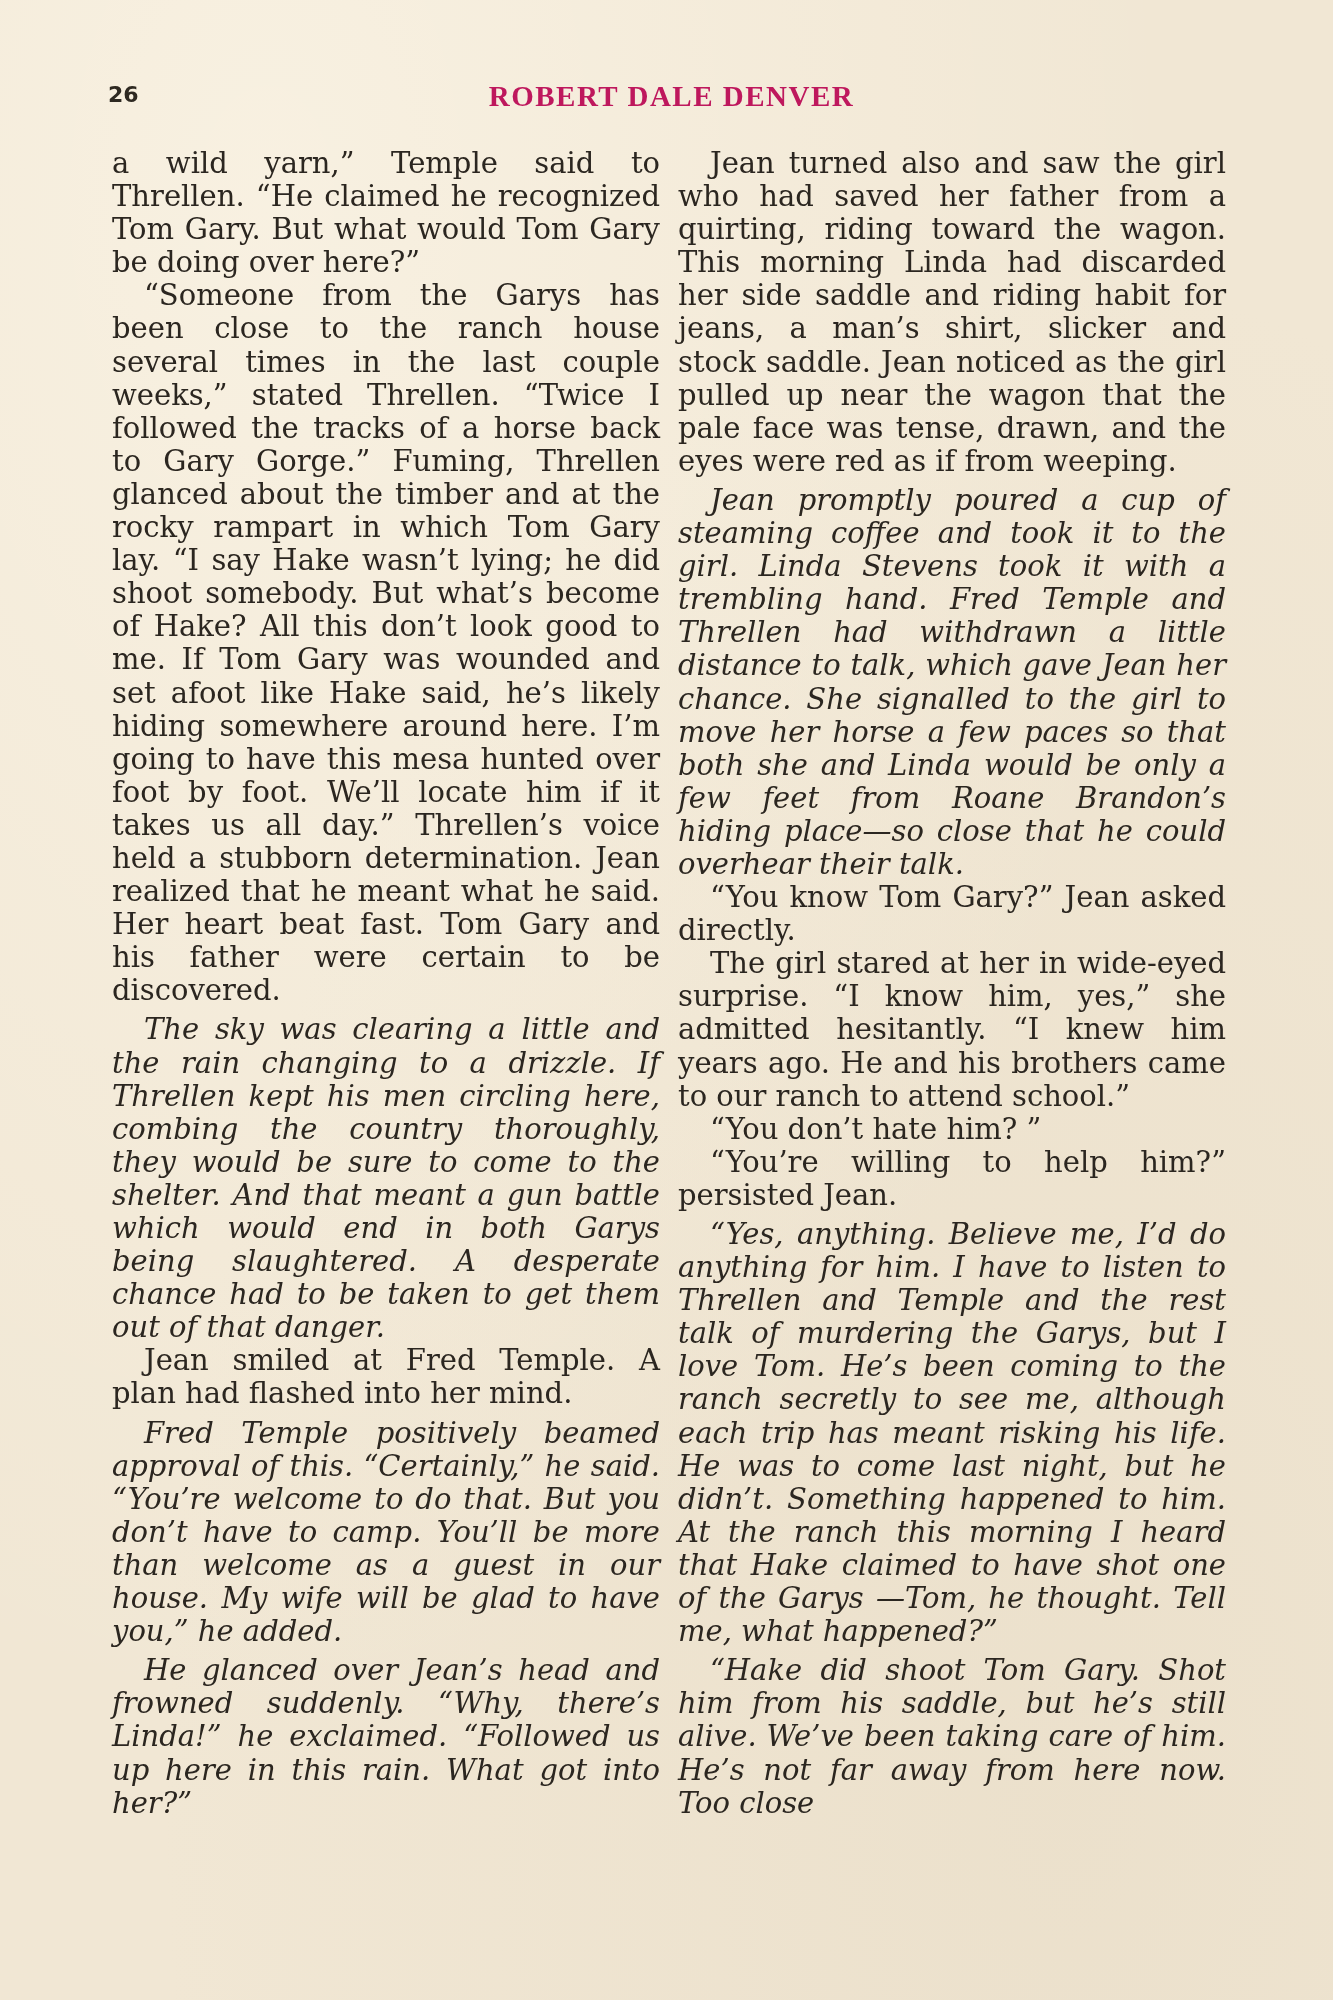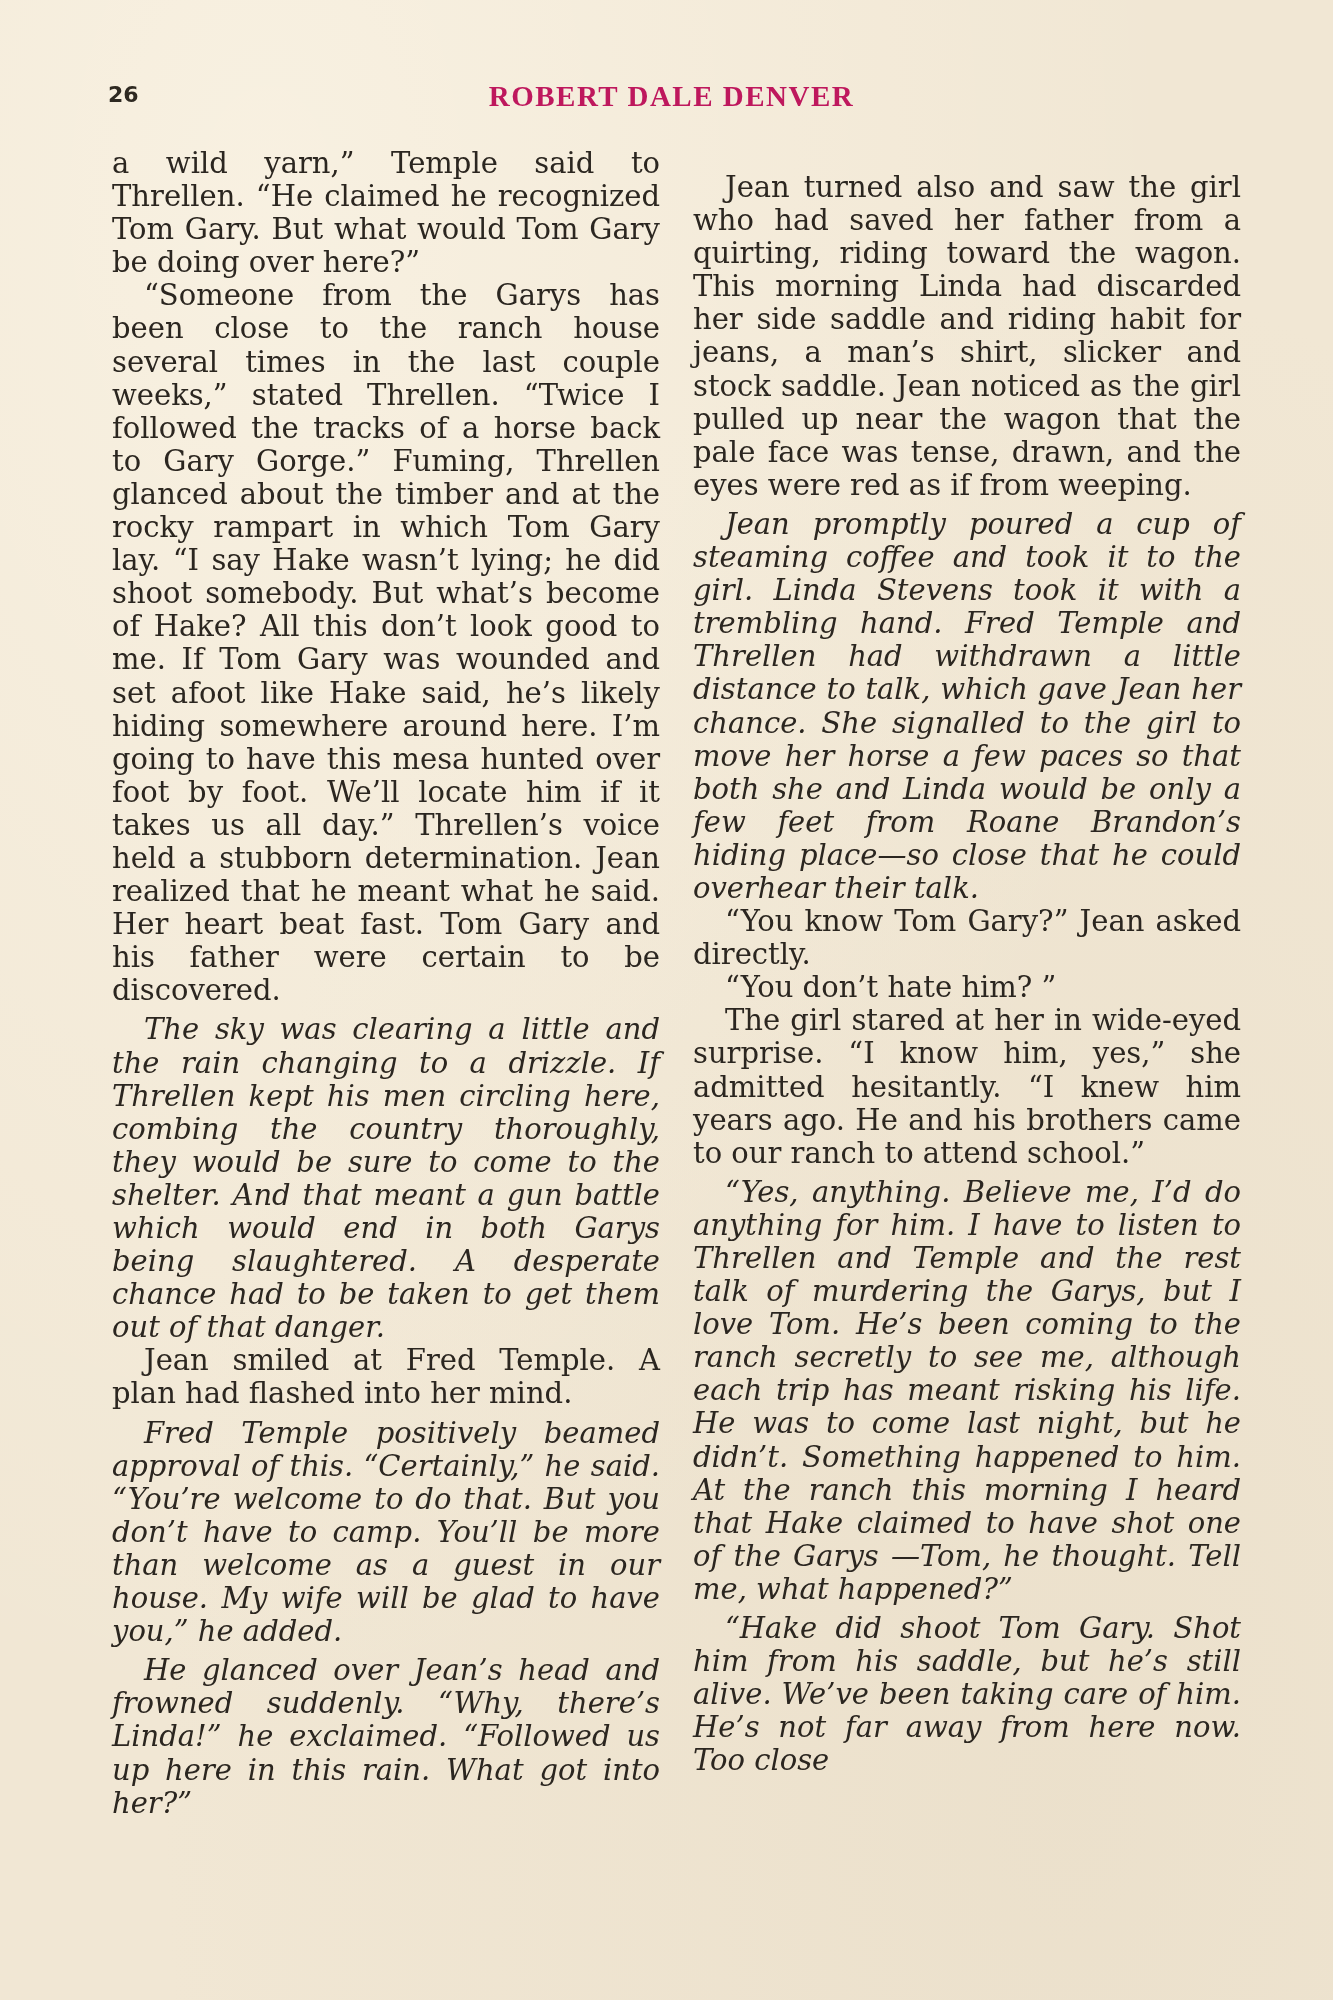--- a/index.html
+++ b/index.html
@@ -49,21 +49,21 @@
   .column {
     position: absolute;
     top: 147px;
     width: 548px;
     font-size: 29px;
     line-height: 33.1px;
     text-align: justify;
     hyphens: none;
   }
   .col-left { left: 112px; }
-  .col-right { left: 693px; margin-top: 24px; }
+  .col-right { left: 678px; }
   .column p {
     margin: 0;
     text-indent: 32px;
   }
   .column p.cont { text-indent: 0; }
   .column p.gap { margin-top: 6px; font-style: italic; }
 </style>
 </head>
 <body>
 
@@ -78,17 +78,18 @@
   <p class="gap">The sky was clearing a little and the rain changing to a drizzle. If Threllen kept his men circling here, combing the country thoroughly, they would be sure to come to the shelter. And that meant a gun battle which would end in both Garys being slaughtered. A desperate chance had to be taken to get them out of that danger.</p>
   <p>Jean smiled at Fred Temple. A plan had flashed into her mind.</p>
   <p class="gap">Fred Temple positively beamed approval of this. “Certainly,” he said. “You’re welcome to do that. But you don’t have to camp. You’ll be more than welcome as a guest in our house. My wife will be glad to have you,” he added.</p>
   <p class="gap">He glanced over Jean’s head and frowned suddenly. “Why, there’s Linda!” he exclaimed. “Followed us up here in this rain. What got into her?”</p>
 </div>
 
 <div class="column col-right">
   <p>Jean turned also and saw the girl who had saved her father from a quirting, riding toward the wagon. This morning Linda had discarded her side saddle and riding habit for jeans, a man’s shirt, slicker and stock saddle. Jean noticed as the girl pulled up near the wagon that the pale face was tense, drawn, and the eyes were red as if from weeping.</p>
   <p class="gap">Jean promptly poured a cup of steaming coffee and took it to the girl. Linda Stevens took it with a trembling hand. Fred Temple and Threllen had withdrawn a little distance to talk, which gave Jean her chance. She signalled to the girl to move her horse a few paces so that both she and Linda would be only a few feet from Roane Brandon’s hiding place—so close that he could overhear their talk.</p>
   <p>“You know Tom Gary?” Jean asked directly.</p>
+  <p>The girl stared at her in wide-eyed surprise. “I know him, yes,” she admitted hesitantly. “I knew him years ago. He and his brothers came to our ranch to attend school.”</p>
   <p>“You don’t hate him? ”</p>
-  <p>The girl stared at her in wide-eyed surprise. “I know him, yes,” she admitted hesitantly. “I knew him years ago. He and his brothers came to our ranch to attend school.”</p>
+  <p>“You’re willing to help him?” persisted Jean.</p>
   <p class="gap">“Yes, anything. Believe me, I’d do anything for him. I have to listen to Threllen and Temple and the rest talk of murdering the Garys, but I love Tom. He’s been coming to the ranch secretly to see me, although each trip has meant risking his life. He was to come last night, but he didn’t. Something happened to him. At the ranch this morning I heard that Hake claimed to have shot one of the Garys —Tom, he thought. Tell me, what happened?”</p>
   <p class="gap">“Hake did shoot Tom Gary. Shot him from his saddle, but he’s still alive. We’ve been taking care of him. He’s not far away from here now. Too close</p>
 </div>
 
 </body></html>

